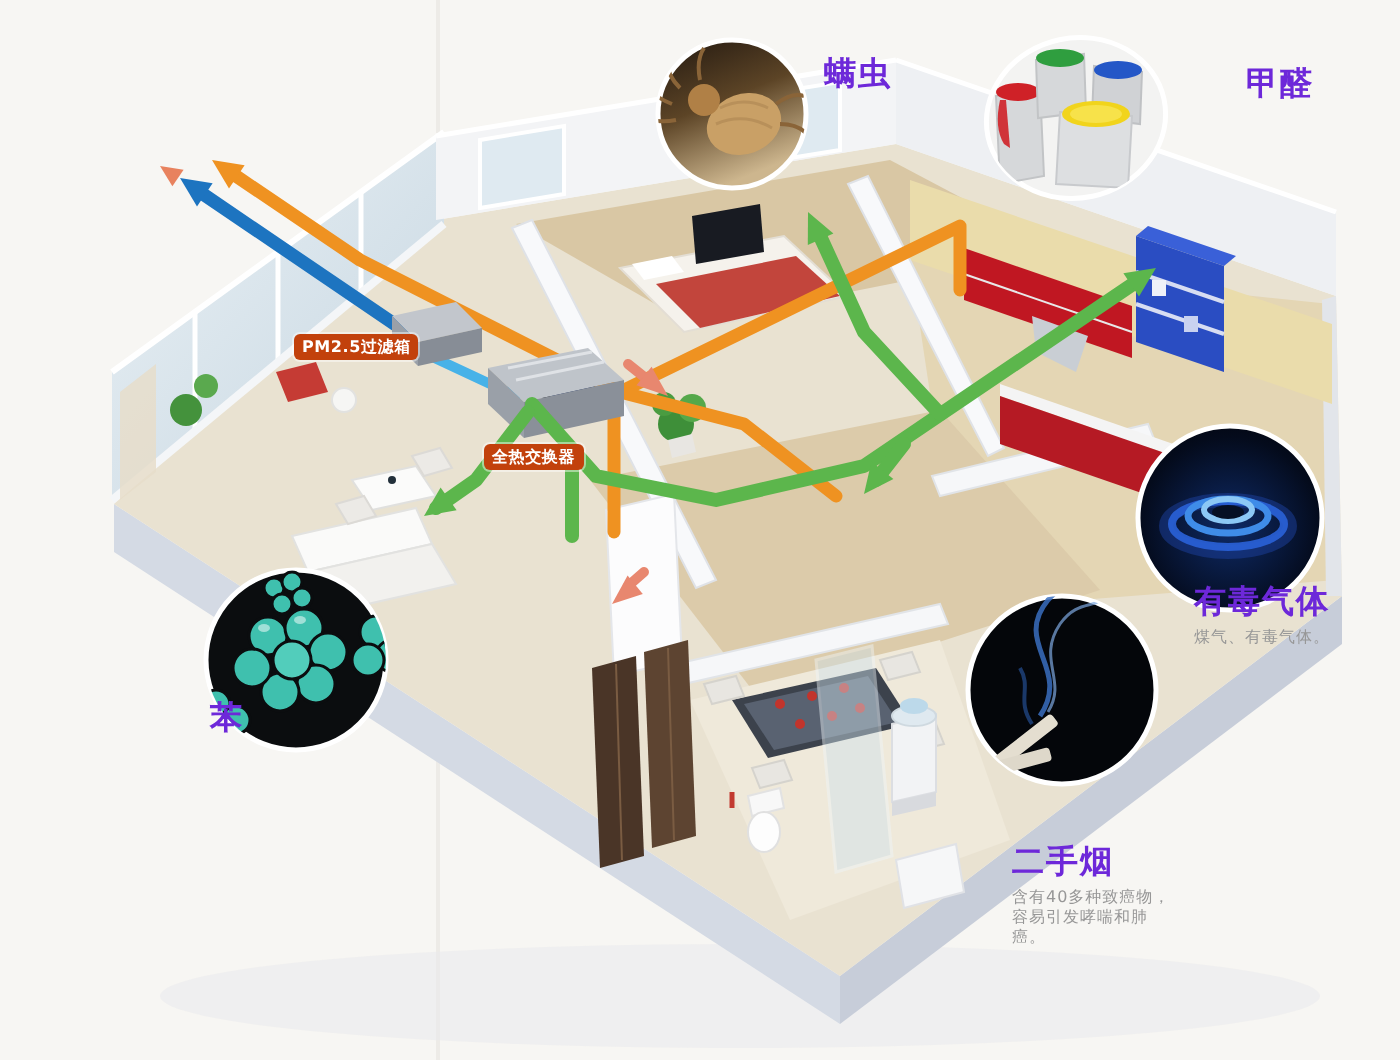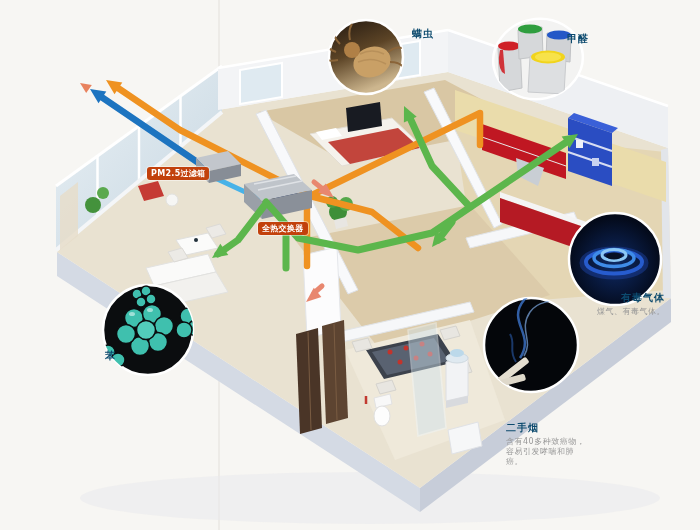--- a/index.html
+++ b/index.html
@@ -11,21 +11,21 @@
   .stage svg{position:absolute;left:0;top:0;}
   .pill{
     position:absolute;background:#c2410c;color:#fff;
     font-size:8px;font-weight:bold;line-height:1;
     padding:2.5px 4px;border-radius:3px;white-space:nowrap;
     box-shadow:0 0 0 1px rgba(255,255,255,.45);
     letter-spacing:.3px;
   }
   .callout-text{position:absolute;}
   .callout-title{
-    font-size:10px;font-weight:bold;color:#0c4a6e;letter-spacing:1px;line-height:1.1;
+    font-size:16px;font-weight:bold;color:#6d28d9;letter-spacing:1px;line-height:1.1;
   }
   .callout-desc{
     margin-top:4px;font-size:8px;line-height:10px;color:#979797;letter-spacing:.5px;
   }
   .w74{width:74px}.w80{width:80px}.w78{width:78px}
   .nowrap{white-space:nowrap}
 </style>
 </head>
 <body>
 
@@ -304,27 +304,27 @@
         </g>
         <path d="M520,358 C536,334 506,322 524,300 C542,280 556,296 562,282" stroke="#3a6fc0" stroke-width="2.5" fill="none" opacity="0.85"></path>
         <path d="M524,356 C534,340 518,330 530,312 C540,298 550,306 552,296" stroke="#7ea8e0" stroke-width="1.5" fill="none" opacity="0.7"></path>
         <path d="M516,362 C508,350 516,344 510,334" stroke="#2a5aa8" stroke-width="2" fill="none" opacity="0.6"></path>
       </g>
     </g>
   </g>
 </svg>
 
 <div class="pill" style="left:147px;top:167px;">PM2.5过滤箱</div>
-<div class="pill" style="left:258px;top:222px;">全热交换器</div>
+<div class="pill" style="left:242px;top:222px;">全热交换器</div>
 
 <div class="callout-text" style="left:412px;top:28px;">
   <div class="callout-title">螨虫</div>
 </div>
 
-<div class="callout-text" style="left:567px;top:33px;">
+<div class="callout-text" style="left:623px;top:33px;">
   <div class="callout-title">甲醛</div>
 </div>
 
 <div class="callout-text" style="left:105px;top:350px;">
   <div class="callout-title">苯</div>
 </div>
 
 <div class="callout-text" style="left:597px;top:292px;text-align:right;">
   <div class="callout-title">有毒气体</div>
   <div class="callout-desc nowrap">煤气、有毒气体。</div>

